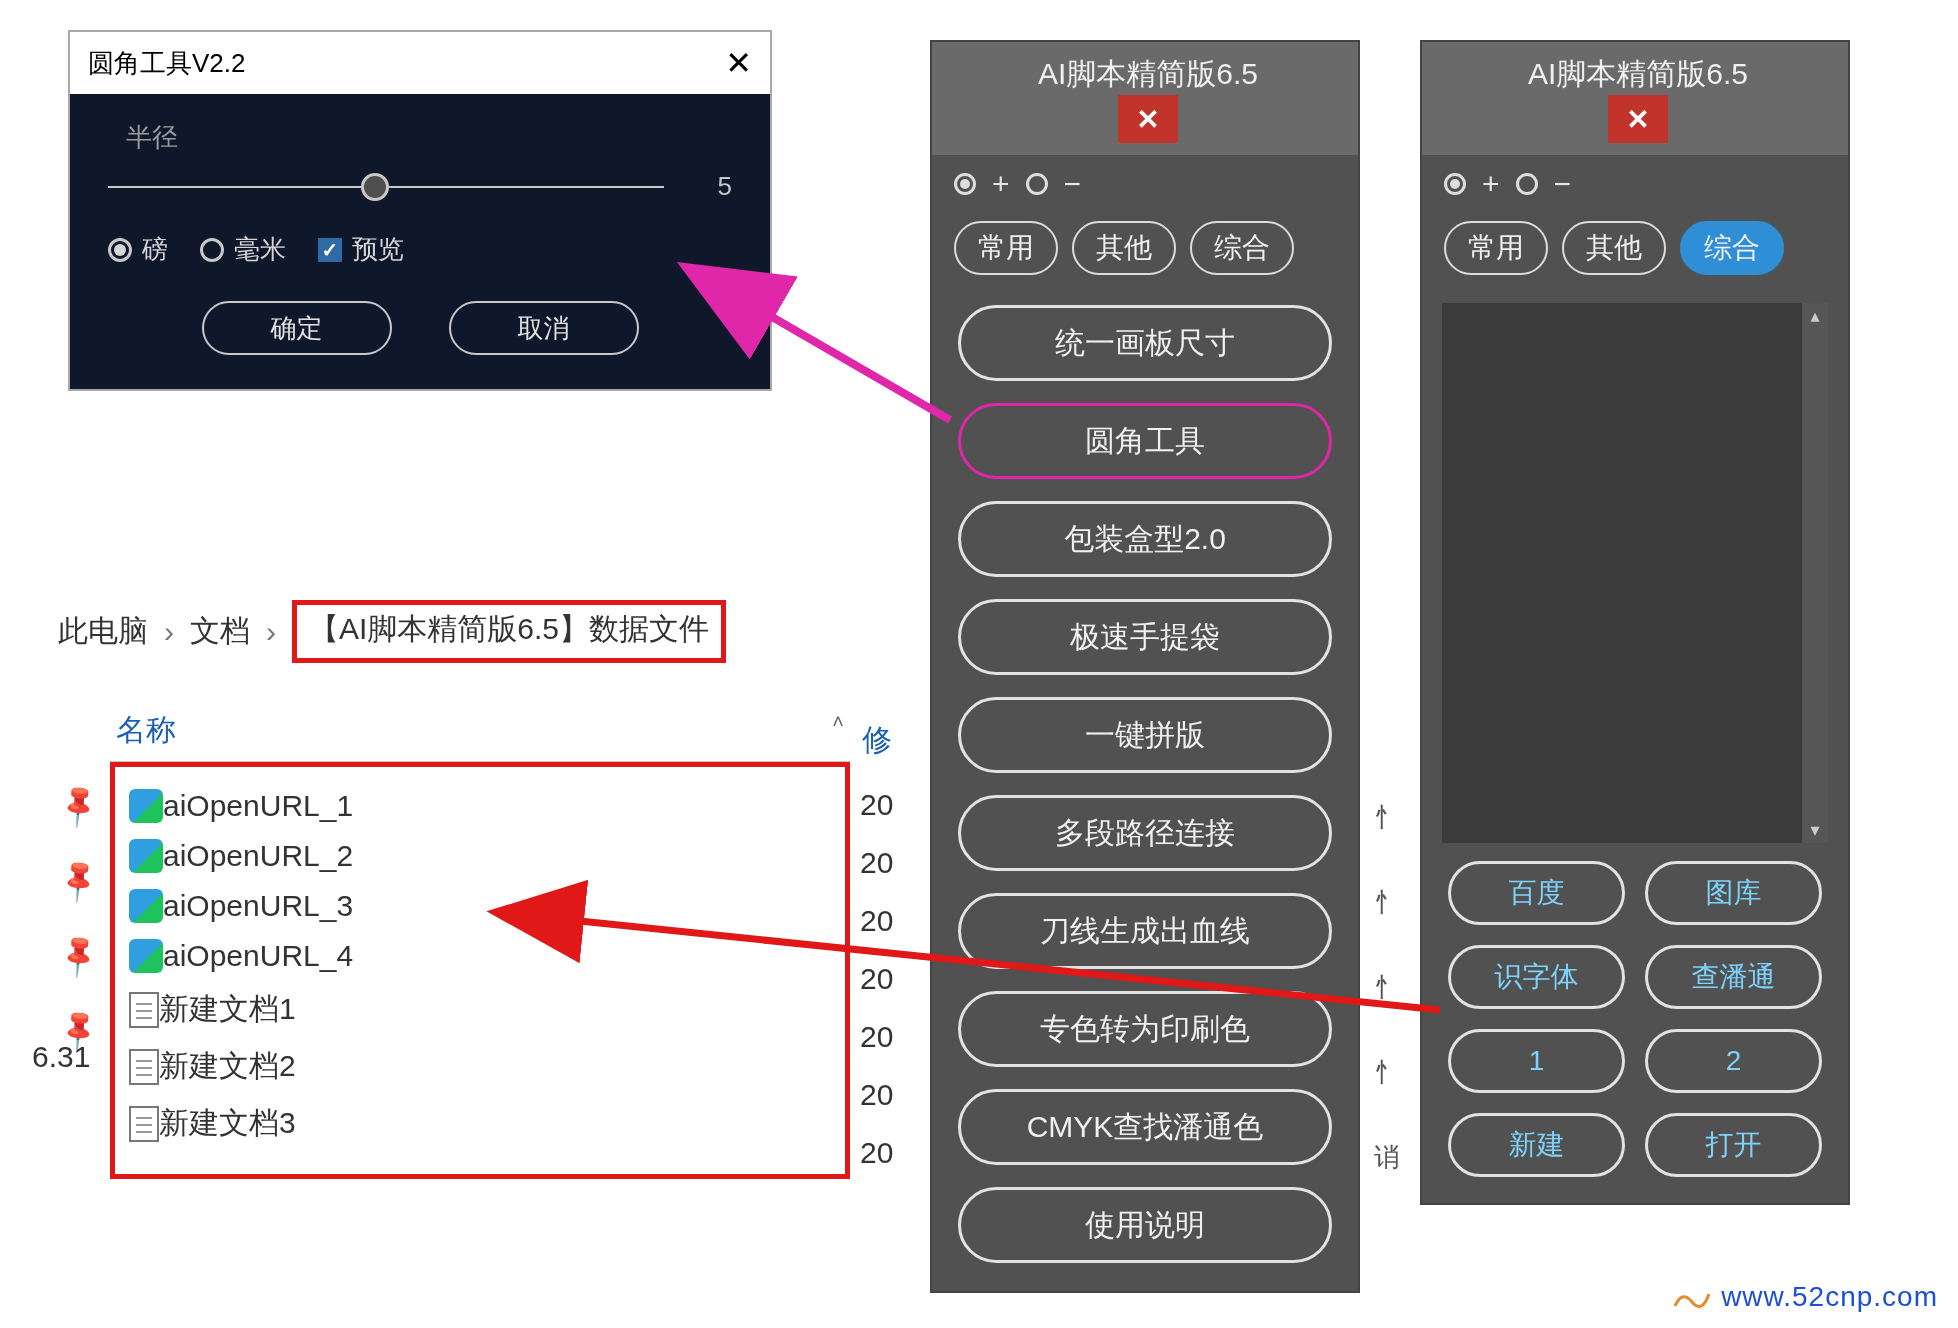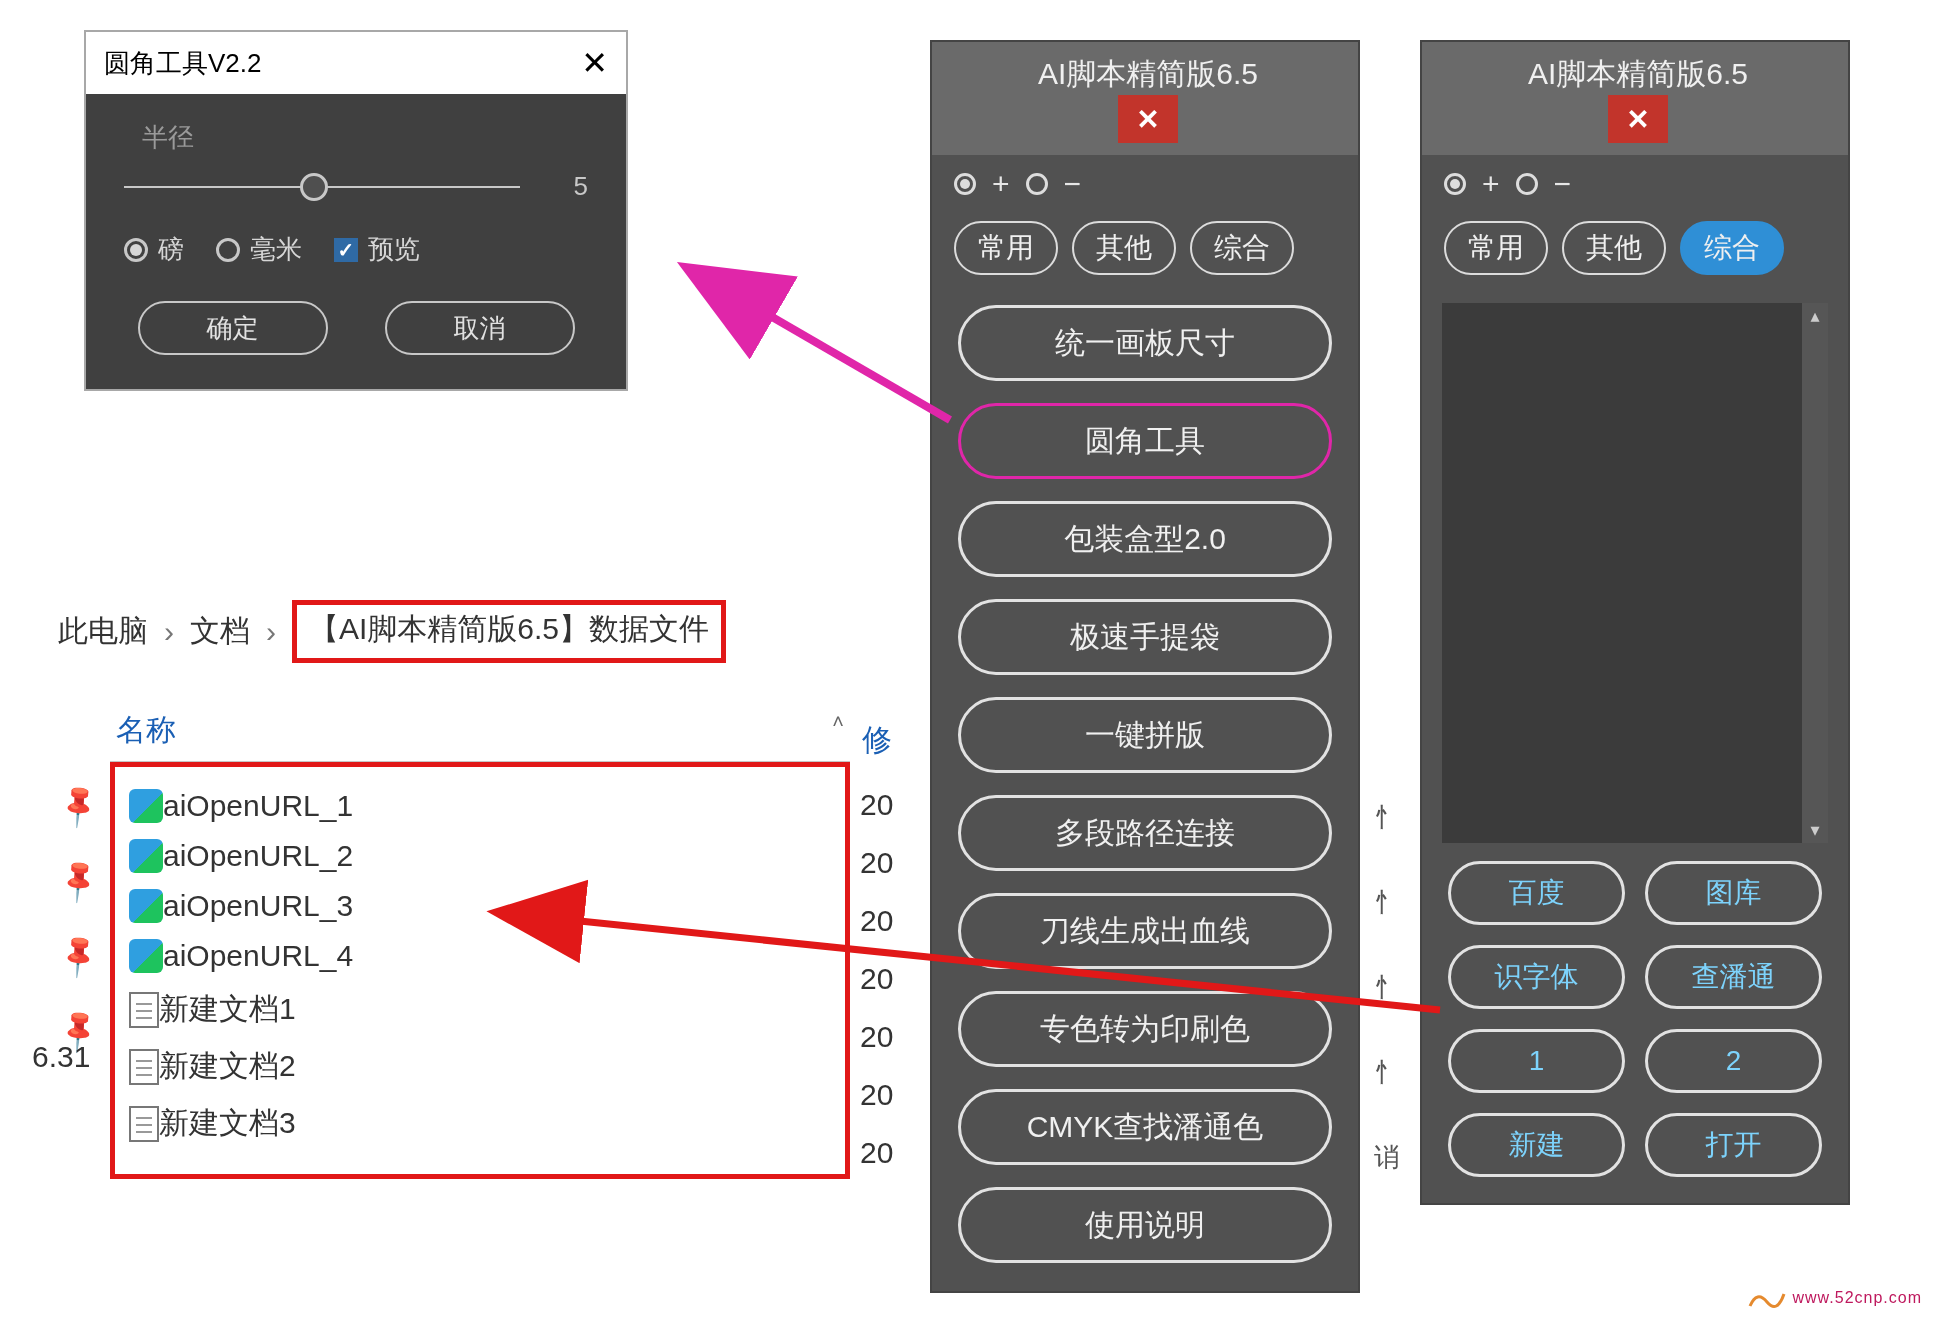--- a/index.html
+++ b/index.html
@@ -8,24 +8,24 @@
     height: 1328px;
     background: #ffffff;
     font-family: "Microsoft YaHei", "SimSun", sans-serif;
     position: relative;
     overflow: hidden;
   }
 
   
   .dialog {
     position: absolute;
-    left: 84px;
+    left: 68px;
     top: 30px;
-    width: 544px;
-    background: #404040;
+    width: 704px;
+    background: #0f172a;
     border: 2px solid #a8a8a8;
   }
   .dialog-title {
     background: #ffffff;
     color: #000;
     font-size: 26px;
     padding: 12px 18px;
     display: flex;
     justify-content: space-between;
     align-items: center;
@@ -235,22 +235,22 @@
     position:absolute; left:1374px; top:800px;
     display:flex; flex-direction:column; gap:50px;
     color:#555; font-size:26px;
   }
 
   
   svg.annot { position:absolute; overflow:visible; pointer-events:none; }
 
   
   .wm {
-    position:absolute; right:36px; bottom:14px;
-    color:#be185d; font-size:16px; letter-spacing:1px;
+    position:absolute; right:20px; bottom:14px;
+    color:#1d4ed8; font-size:28px; letter-spacing:1px;
   }
   .wm svg { vertical-align:middle; }
 </style>
 </head>
 <body>
 
 <div class="dialog">
   <div class="dialog-title">
     <span>圆角工具V2.2</span>
     <span class="dialog-close">✕</span>

